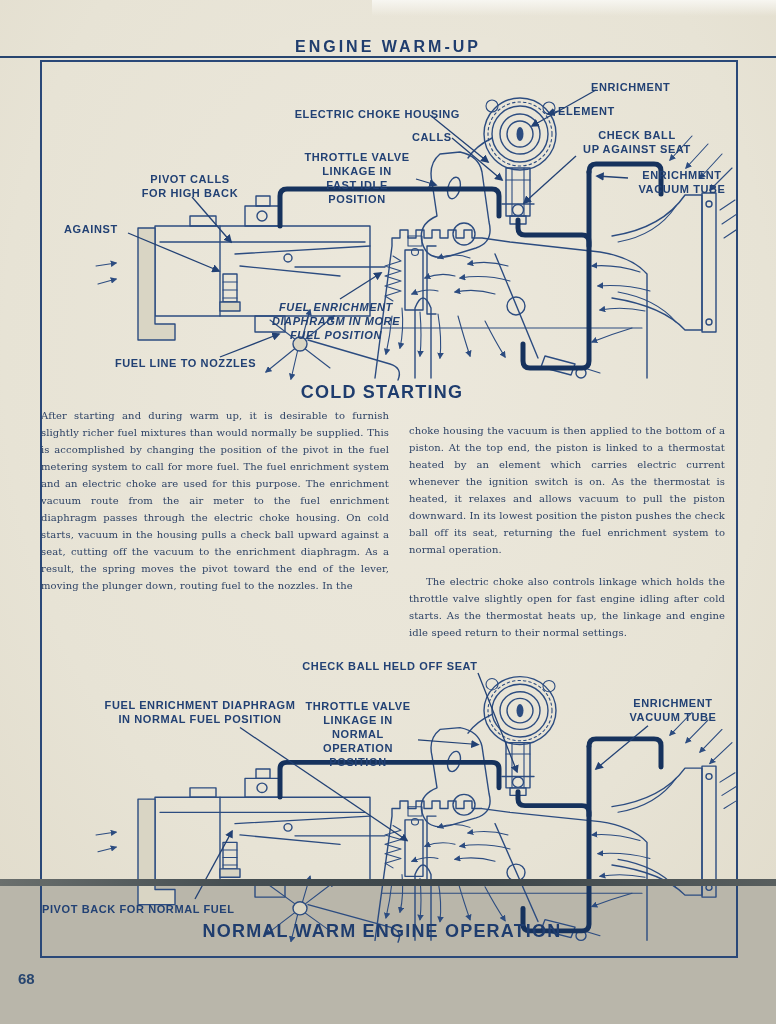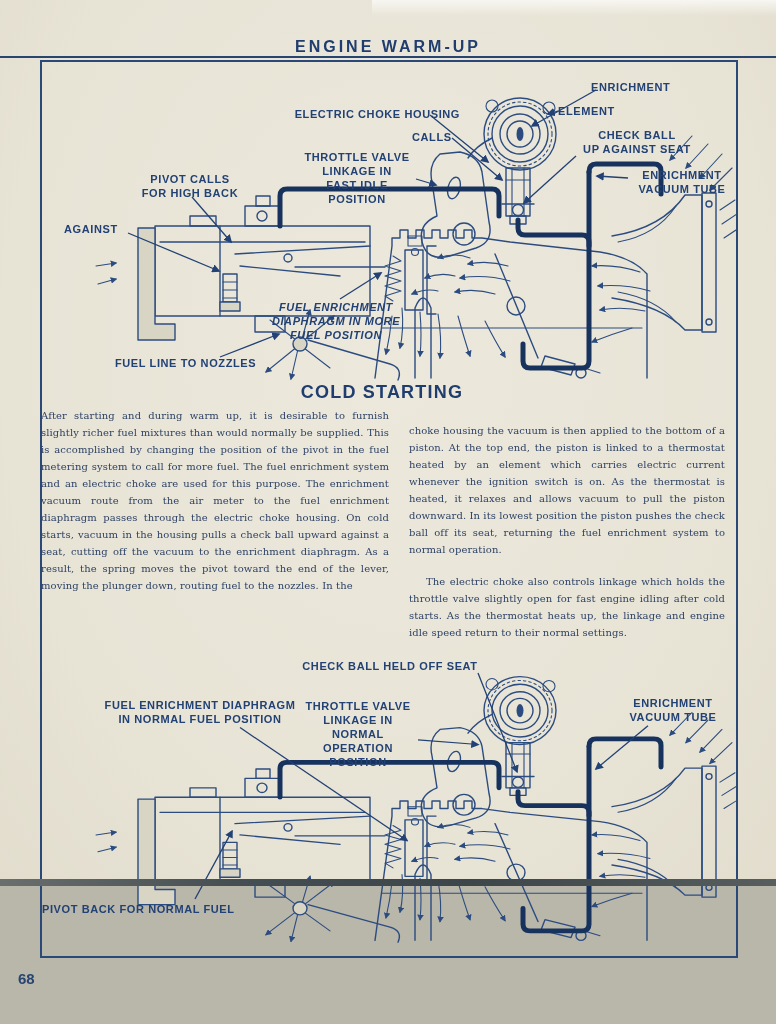--- a/index.html
+++ b/index.html
@@ -242,16 +242,17 @@
     <div class="dlabel" style="left:40px;top:42px;width:240px;">FUEL ENRICHMENT DIAPHRAGM
 IN NORMAL FUEL POSITION</div>
     <div class="dlabel" style="left:258px;top:43px;width:120px;">THROTTLE VALVE
 LINKAGE IN
 NORMAL OPERATION
 POSITION</div>
     <div class="dlabel" style="left:578px;top:40px;width:110px;">ENRICHMENT
 VACUUM TUBE</div>
     <div class="dlabel ta-left" style="left:2px;top:246px;width:220px;">PIVOT BACK FOR NORMAL FUEL</div>
   </div>
+  <div class="caption" id="caption-bottom">NORMAL WARM ENGINE OPERATION</div>
 
   <div class="pageno">68</div>
   <div class="edge-strip"></div>
 </div>
 
 </body></html>

